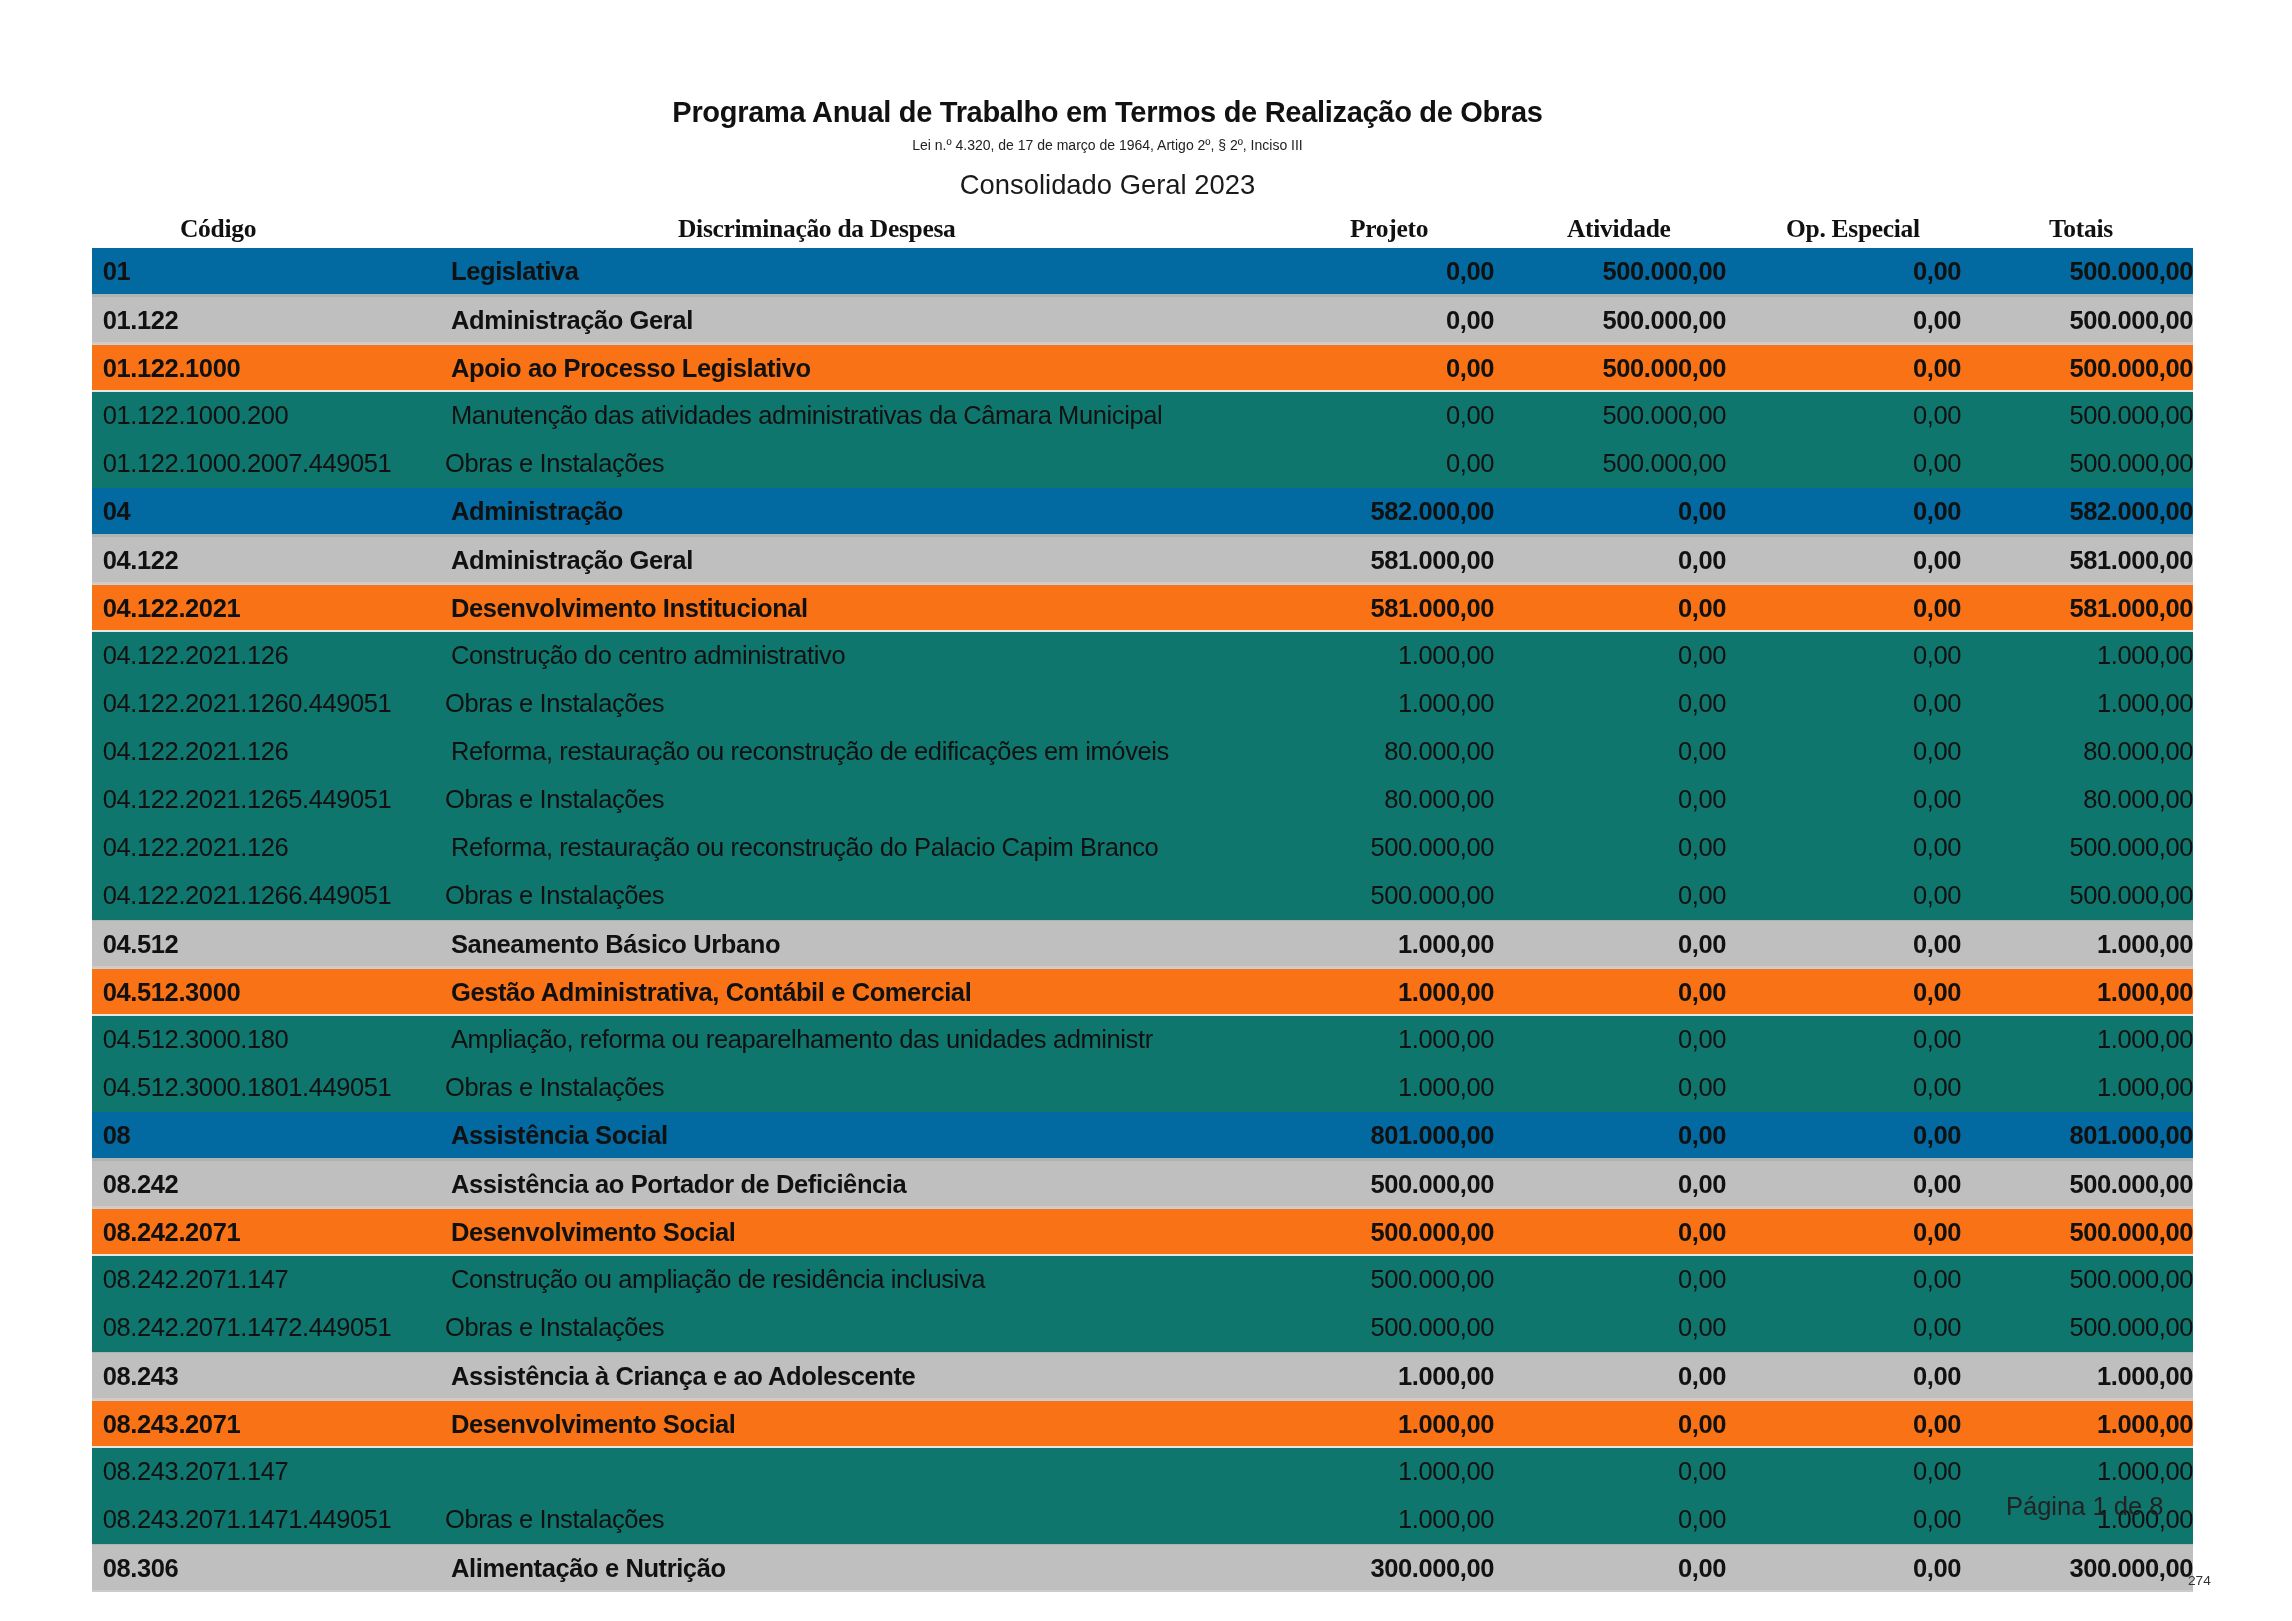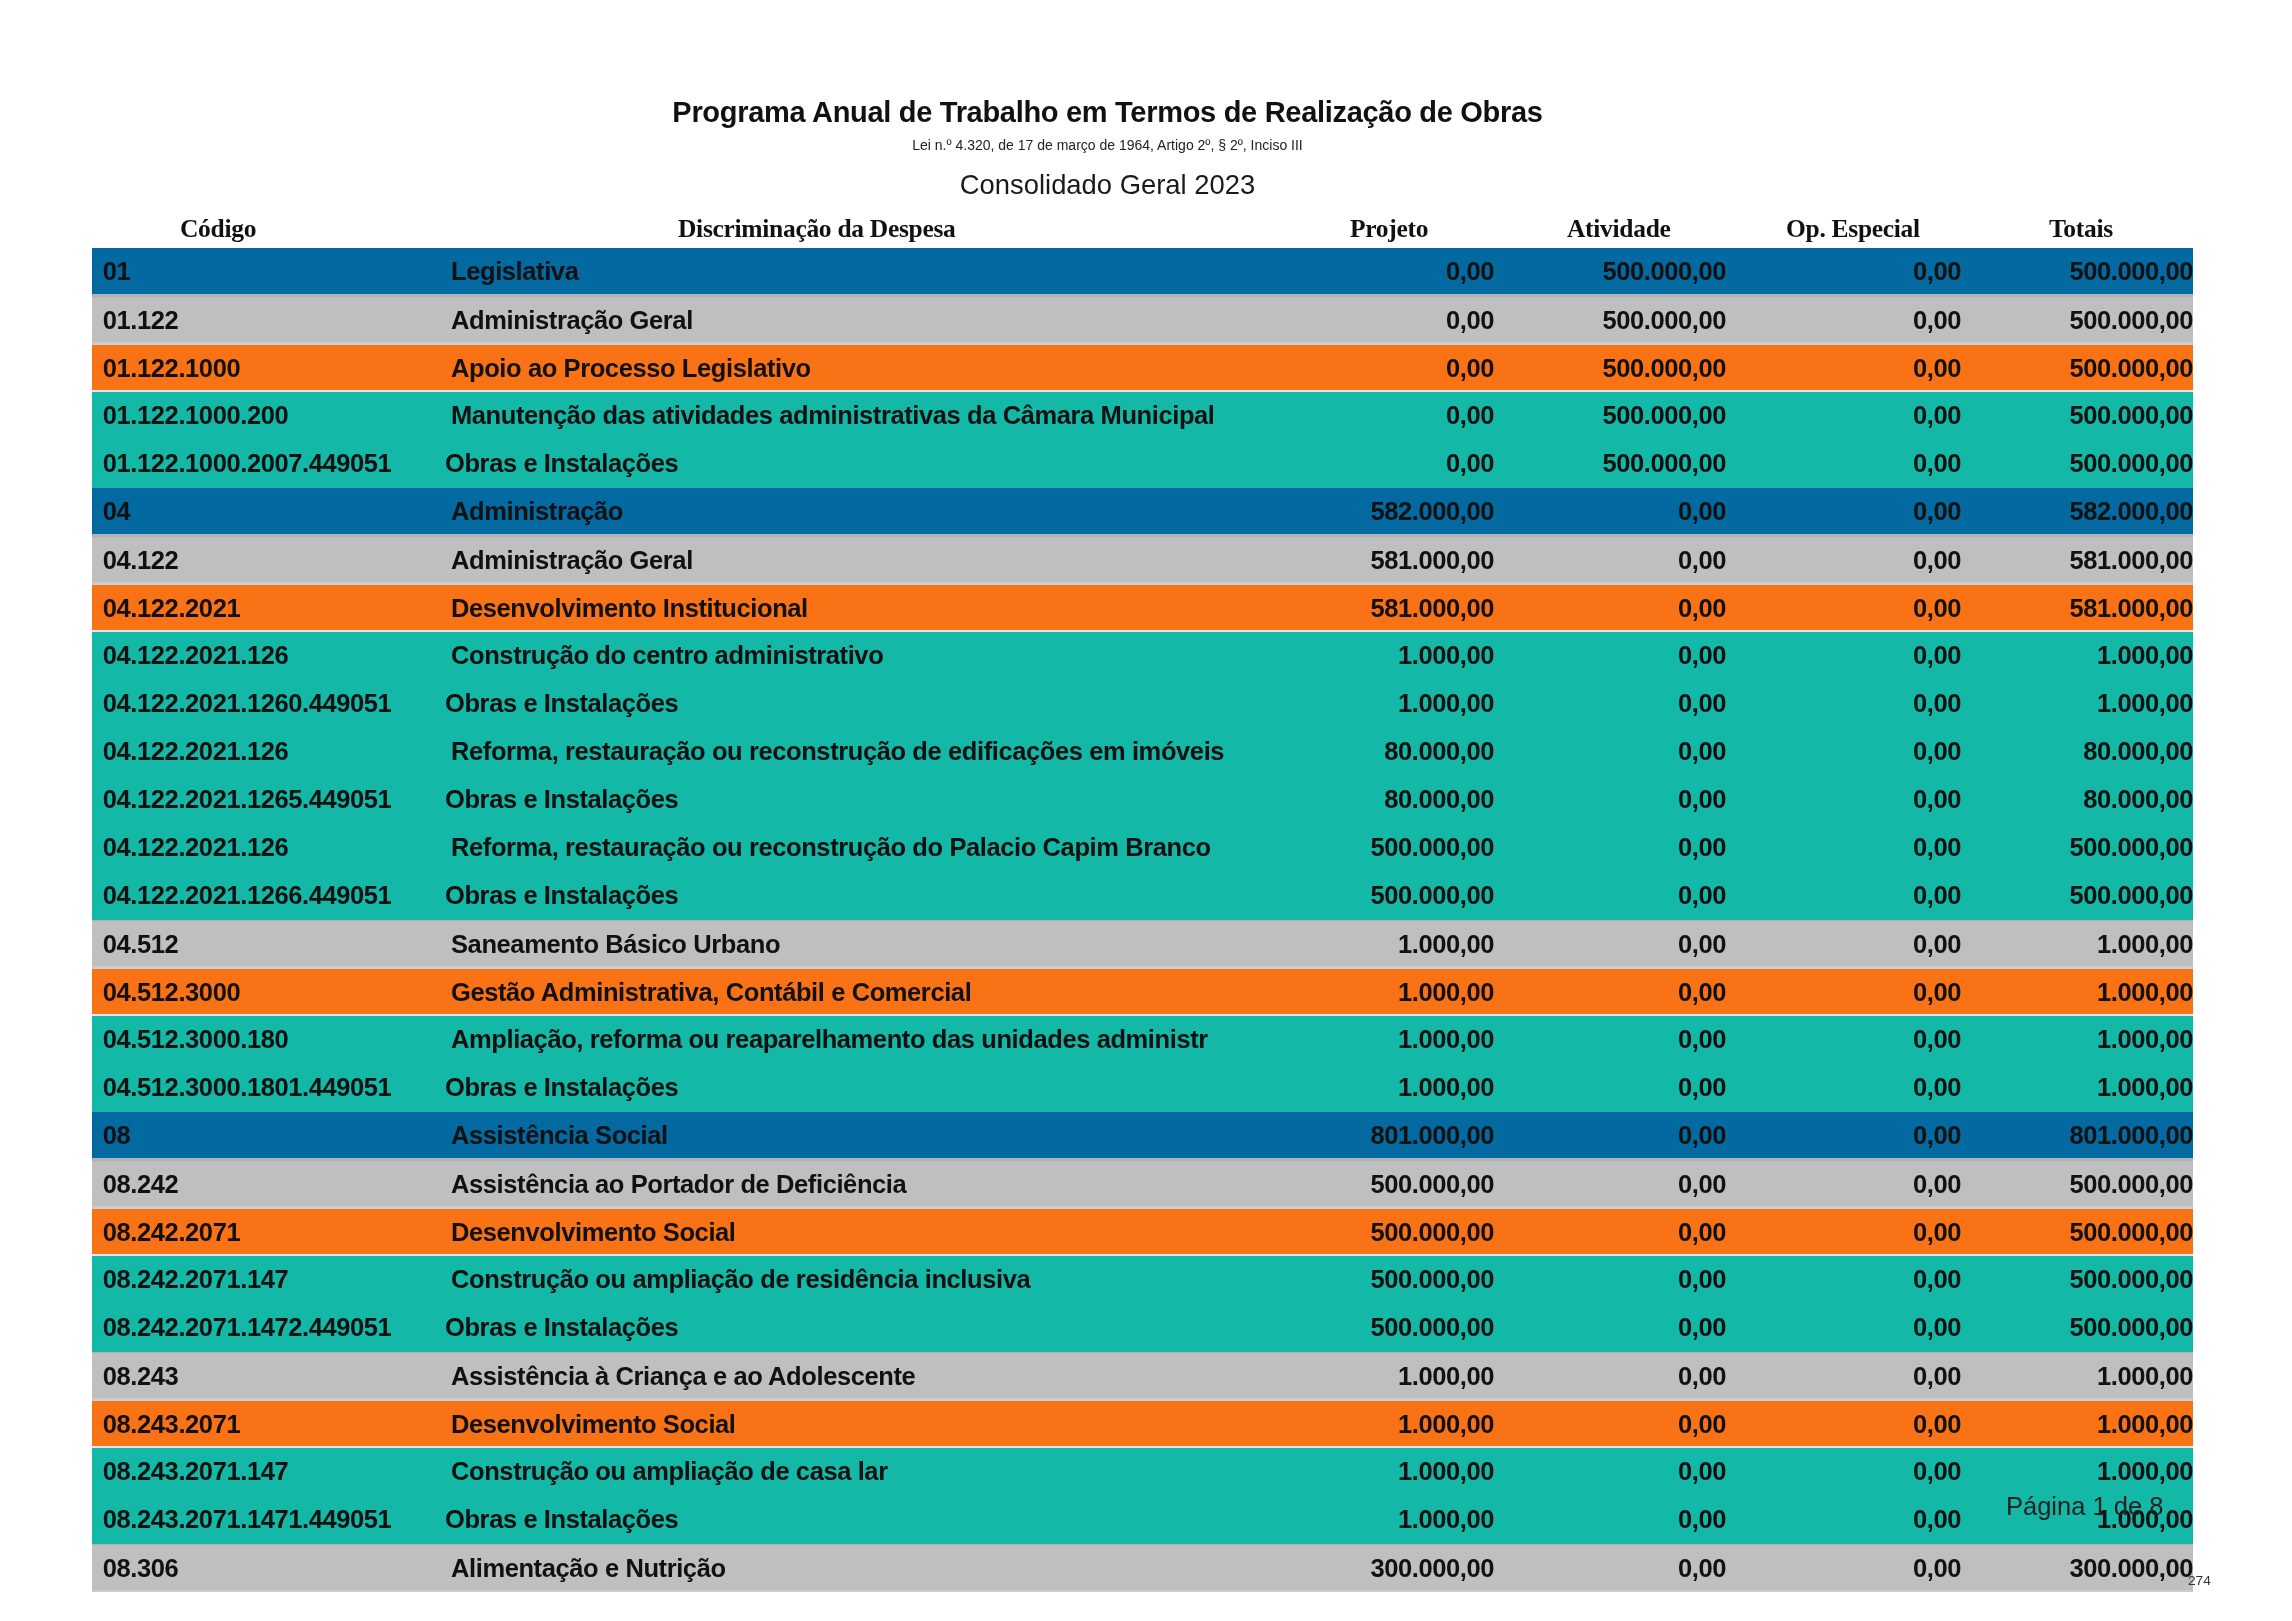--- a/index.html
+++ b/index.html
@@ -69,21 +69,21 @@
   .row {
     position: relative;
     height: 48px;
     box-sizing: border-box;
     font-size: 25.5px;
     white-space: nowrap;
   }
   .row.l1 { background: #0369a1; font-weight: bold; border-bottom: 2px solid #b3b3b3; }
   .row.l2 { background: #bfbfbf; font-weight: bold; border-bottom: 2px solid #cccccc; border-top: 1px solid #b0b0b0; }
   .row.l3 { background: #f97316; font-weight: bold; border-bottom: 2px solid #e6e6e6; border-top: 1px solid #cfcfcf; }
-  .row.l4 { background: #14b8a6; font-weight: bold; }
+  .row.l4 { background: #0f766e; }
   .cell {
     position: absolute;
     top: 0;
     line-height: 46px;
     letter-spacing: -0.4px;
   }
   .c-code { left: 10.8px; }
   .c-desc { left: 359px; }
   .row.l4 .c-desc.shift { left: 353px; }
   .c-proj { right: 699px; text-align: right; }
@@ -318,21 +318,20 @@
       <div class="row l3">
         <span class="cell c-code">08.243.2071</span>
         <span class="cell c-desc">Desenvolvimento Social</span>
         <span class="cell c-proj">1.000,00</span>
         <span class="cell c-ativ">0,00</span>
         <span class="cell c-opesp">0,00</span>
         <span class="cell c-tot">1.000,00</span>
       </div>
       <div class="row l4">
         <span class="cell c-code">08.243.2071.147</span>
-        <span class="cell c-desc">Construção ou ampliação de casa lar</span>
         <span class="cell c-proj">1.000,00</span>
         <span class="cell c-ativ">0,00</span>
         <span class="cell c-opesp">0,00</span>
         <span class="cell c-tot">1.000,00</span>
       </div>
       <div class="row l4">
         <span class="cell c-code">08.243.2071.1471.449051</span>
         <span class="cell c-desc shift">Obras e Instalações</span>
         <span class="cell c-proj">1.000,00</span>
         <span class="cell c-ativ">0,00</span>

